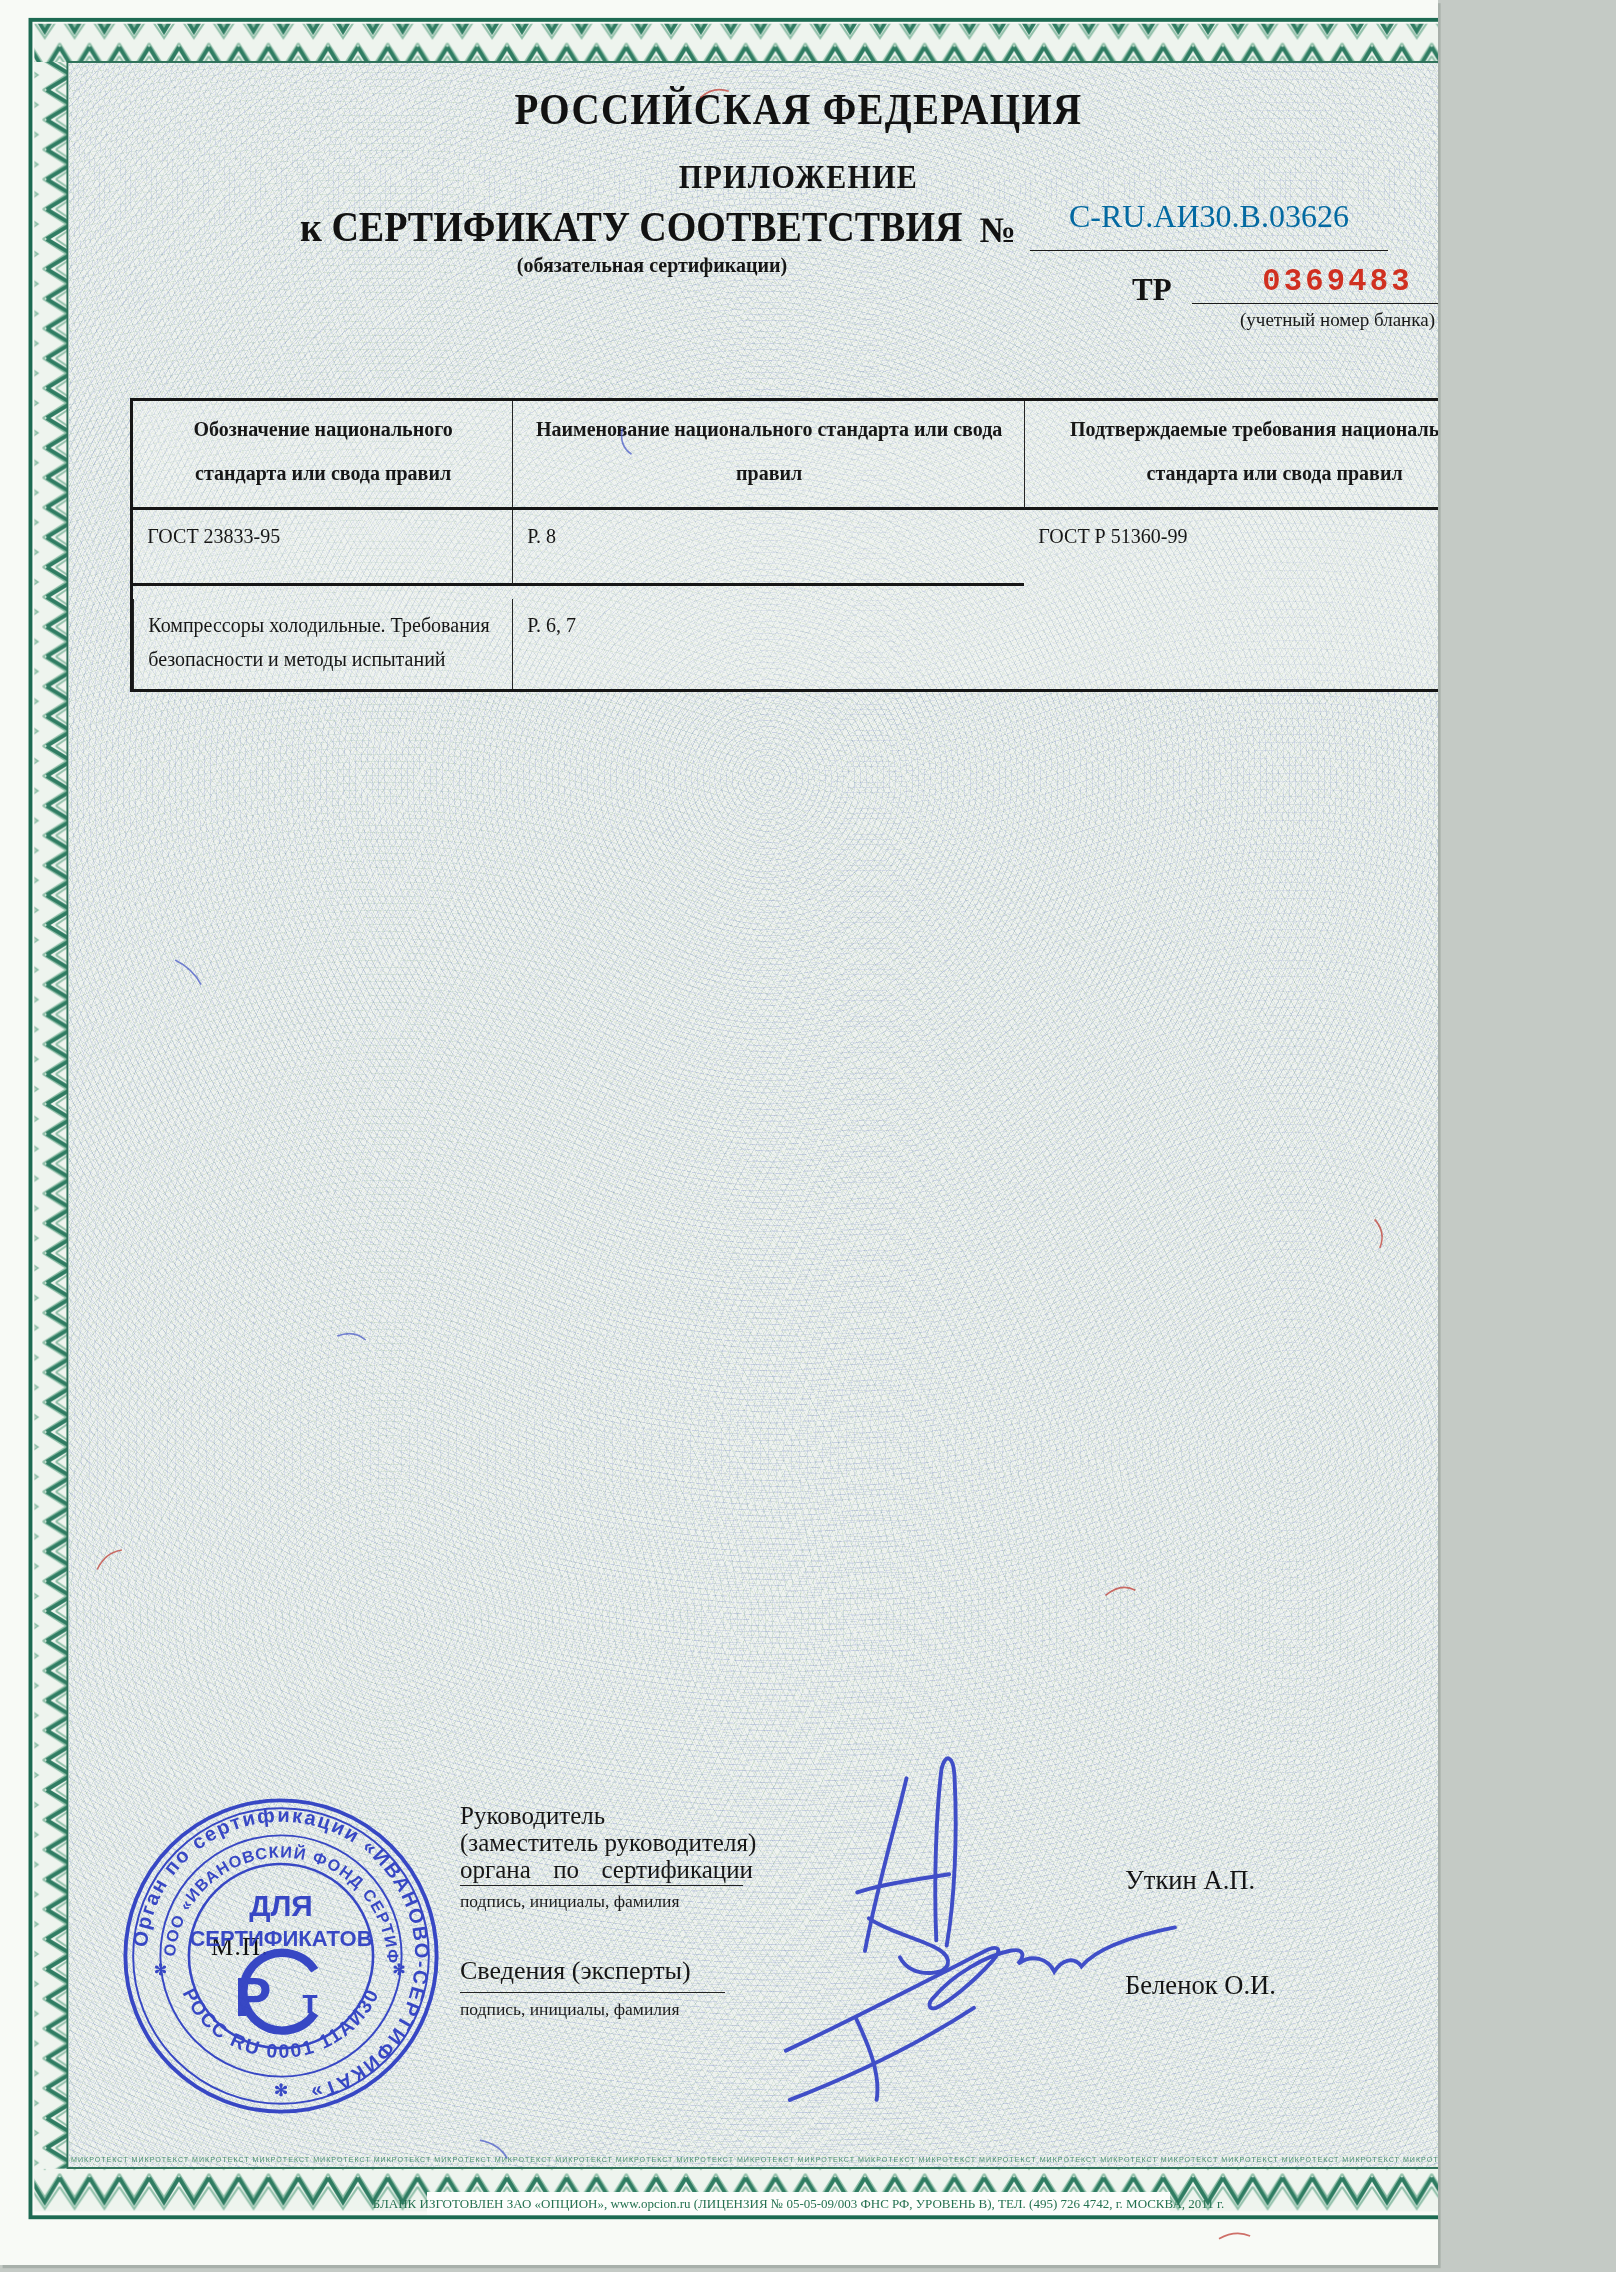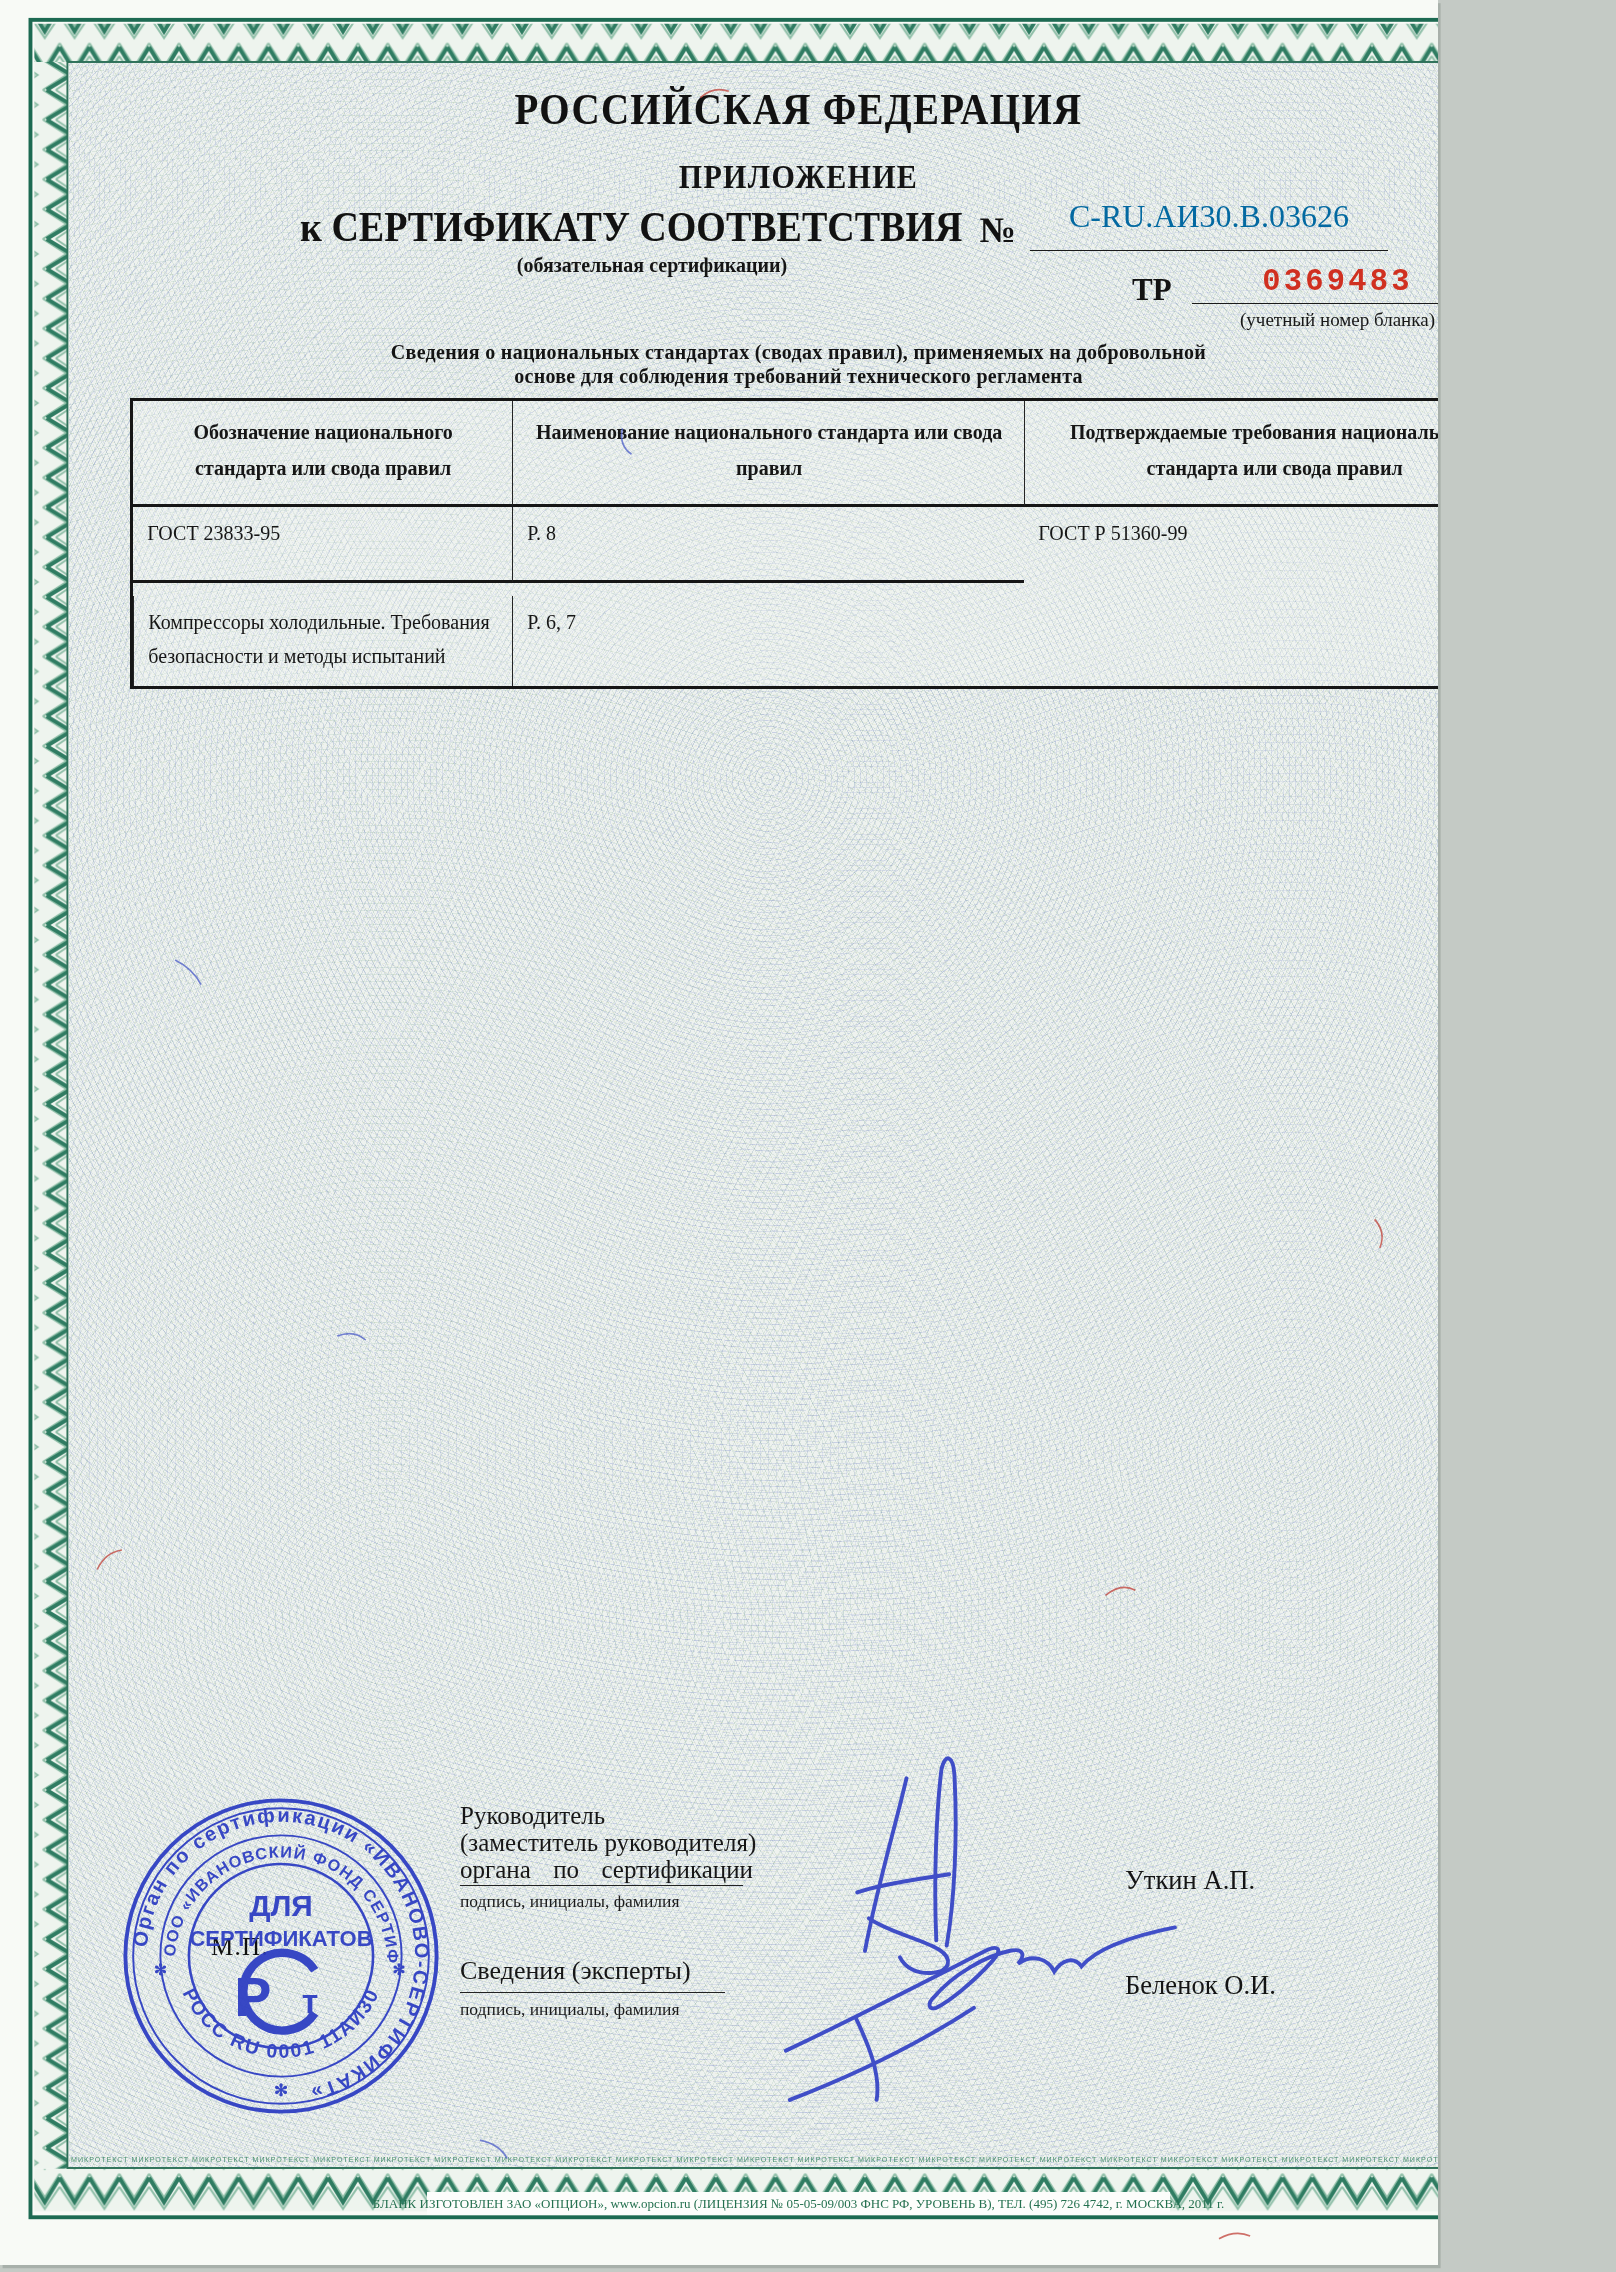--- a/index.html
+++ b/index.html
@@ -51,21 +51,21 @@
   .std-table{
     position:absolute;left:130px;top:398px;width:1394px;
     border:3.2px solid #161616;
     display:grid;grid-template-columns:379px 512px 499px;
     background:rgba(244,248,244,.25);
   }
   .std-table .cell{border-left:1.3px solid #242424;padding:9px 13px 7.8px 14.3px;font-size:20px;color:#161616;}
   .std-table .cell.first{border-left:none;}
   .std-table .hcell{
     border-bottom:3.2px solid #161616;text-align:center;font-weight:bold;
-    line-height:36px;padding-top:13px;padding-bottom:11.7px;min-height:78px;
+    line-height:44px;padding-top:6px;padding-bottom:11.7px;min-height:78px;
   }
   .std-table .r1{border-bottom:3.2px solid #161616;height:57px;line-height:34px;}
   .std-table .r2{height:73px;line-height:34px;}
 
   .sig-label{left:460px;font-size:25px;line-height:27px;color:#161616;}
   .sig-just{display:inline-block;width:293px;text-align:justify;text-align-last:justify;}
   .sig-line{border-top:1.3px solid #222;height:0;}
   .sig-cap{font-size:17.5px;color:#1b1b1b;}
   .sig-name{font-size:26.6px;color:#141414;}
   .mp-note{left:211px;top:1933px;font-size:25px;color:#101010;z-index:6;letter-spacing:1.3px;}
@@ -124,24 +124,20 @@
       <span class="cert-num-field">C-RU.АИ30.В.03626</span>
     </div>
     <div class="abs cert-kind">(обязательная сертификации)</div>
 
     <div class="abs tr-label">ТР</div>
     <div class="abs blank-num-field">
       <span class="blank-num">0369483</span>
     </div>
     <div class="abs blank-cap">(учетный номер бланка)</div>
 
-    <div class="abs ctr intro">
-      <div>Сведения о национальных стандартах (сводах правил), применяемых на добровольной</div>
-      <div>основе для соблюдения требований технического регламента</div>
-    </div>
 
     <div class="std-table">
       <div class="cell hcell first">Обозначение национального стандарта или свода правил</div>
       <div class="cell hcell">Наименование национального стандарта или свода правил</div>
       <div class="cell hcell">Подтверждаемые требования национального стандарта или свода правил</div>
 
       <div class="cell r1 first">ГОСТ 23833-95</div>
       <div class="cell r1">Р. 8</div>
 
       <div class="cell r2 first">ГОСТ Р 51360-99</div>

